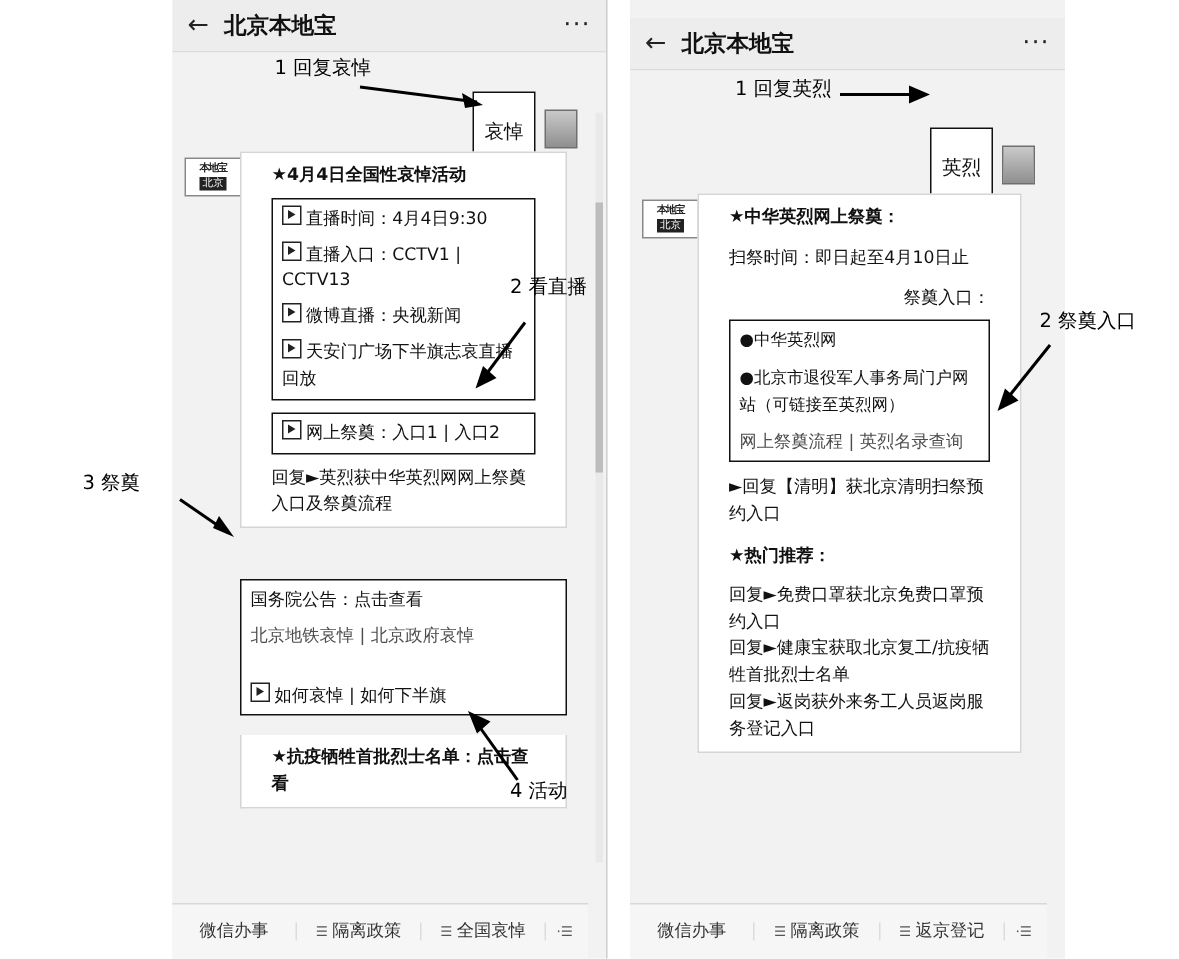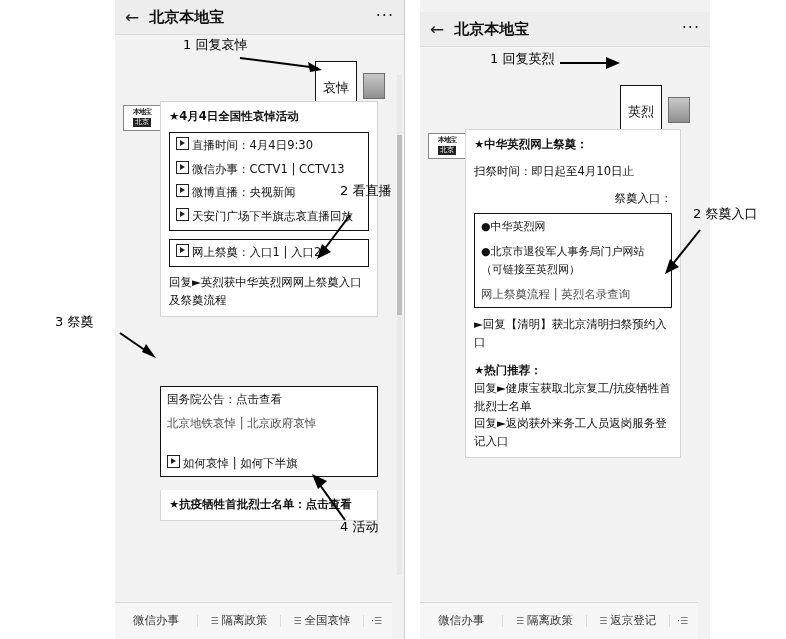--- a/index.html
+++ b/index.html
@@ -61,21 +61,21 @@
   }
   .avatar .a1{font-weight:bold;letter-spacing:-1px;}
   .avatar .a2{background:#222;color:#fff;display:inline-block;padding:0 2px;margin-top:1px;}
   .bubble{
     background:#ffffff;
     border:1px solid #d5d5d5;
     font-size:11.5px;
     line-height:1.55;
     color:#111;
     box-sizing:border-box;
-    padding:6px 8px;
+    padding:6px 20px;
   }
   .play{
     display:inline-block;width:11px;height:11px;border:1px solid #222;
     position:relative;vertical-align:-1px;margin-right:3px;background:#fff;
   }
   .play:after{
     content:"";position:absolute;left:3px;top:2px;
     border-left:5px solid #222;border-top:3px solid transparent;border-bottom:3px solid transparent;
   }
   .dotmark{font-size:11px;}
@@ -123,21 +123,21 @@
     </div>
 
     <div class="bubble" style="position:absolute;left:45px;top:66px;width:218px;">
       <div style="font-weight:bold;">★4月4日全国性哀悼活动</div>
 
       <div class="boxhl" style="margin-top:6px;">
         <div style="margin-bottom:6px;">
           <span class="play"></span><span>直播时间：4月4日9:30</span>
         </div>
         <div style="margin-bottom:6px;">
-          <span class="play"></span><span>微信办事：CCTV1 | CCTV13</span>
+          <span class="play"></span><span>直播入口：CCTV1 | CCTV13</span>
         </div>
         <div style="margin-bottom:6px;">
           <span class="play"></span><span>微博直播：央视新闻</span>
         </div>
         <div>
           <span class="play"></span><span>天安门广场下半旗志哀直播回放</span>
         </div>
       </div>
 
       <div class="boxhl" style="margin-top:8px;">
@@ -196,20 +196,21 @@
       <div style="margin-top:9px;text-align:right;">祭奠入口：</div>
 
       <div class="boxhl" style="margin-top:6px;">
         <div class="dotmark">●中华英烈网</div>
         <div class="dotmark" style="margin-top:8px;">●北京市退役军人事务局门户网站（可链接至英烈网）</div>
         <div class="gray" style="margin-top:8px;">网上祭奠流程 | 英烈名录查询</div>
       </div>
 
       <div style="margin-top:8px;">►回复【清明】获北京清明扫祭预约入口</div>
       <div style="margin-top:10px;font-weight:bold;">★热门推荐：</div>
+      <div style="margin-top:8px;">回复►免费口罩获北京免费口罩预约入口</div>
       <div>回复►健康宝获取北京复工/抗疫牺牲首批烈士名单</div>
       <div>回复►返岗获外来务工人员返岗服务登记入口</div>
     </div>
   </div>
 
   <div class="tabbar">
     <div class="tab"><span>微信办事</span></div>
     <div class="tab"><span class="menu-ico">☰</span><span>隔离政策</span></div>
     <div class="tab"><span class="menu-ico">☰</span><span>返京登记</span></div>
     <div class="tab" style="flex:0 0 28px;"><span class="menu-ico">·☰</span></div>

